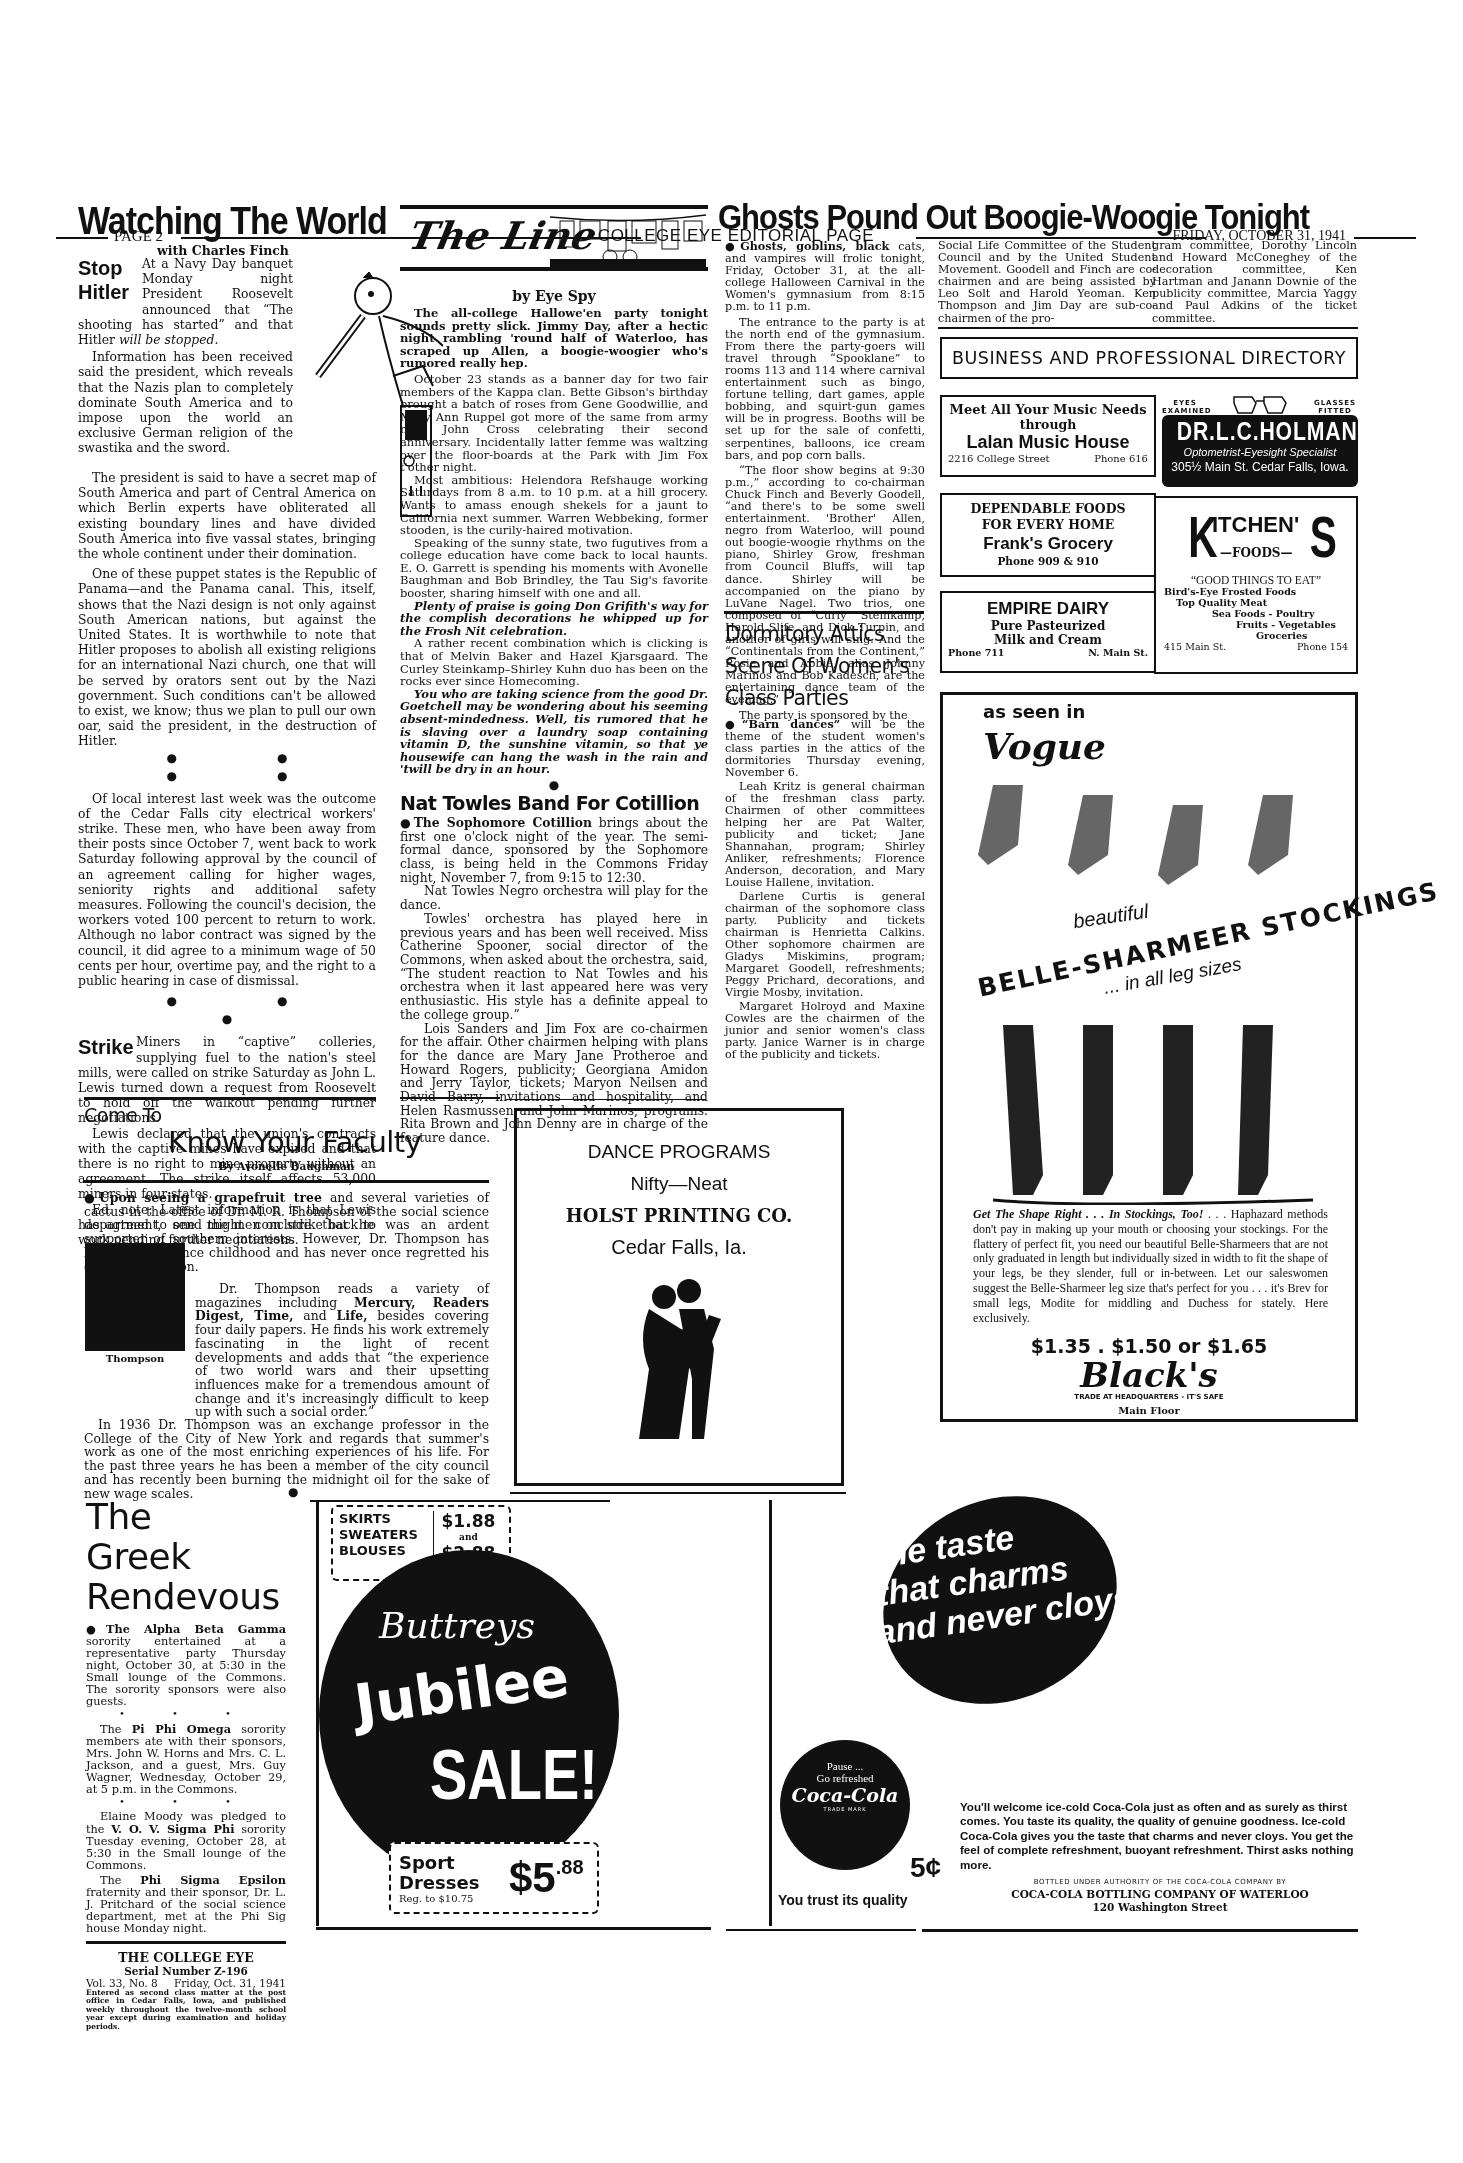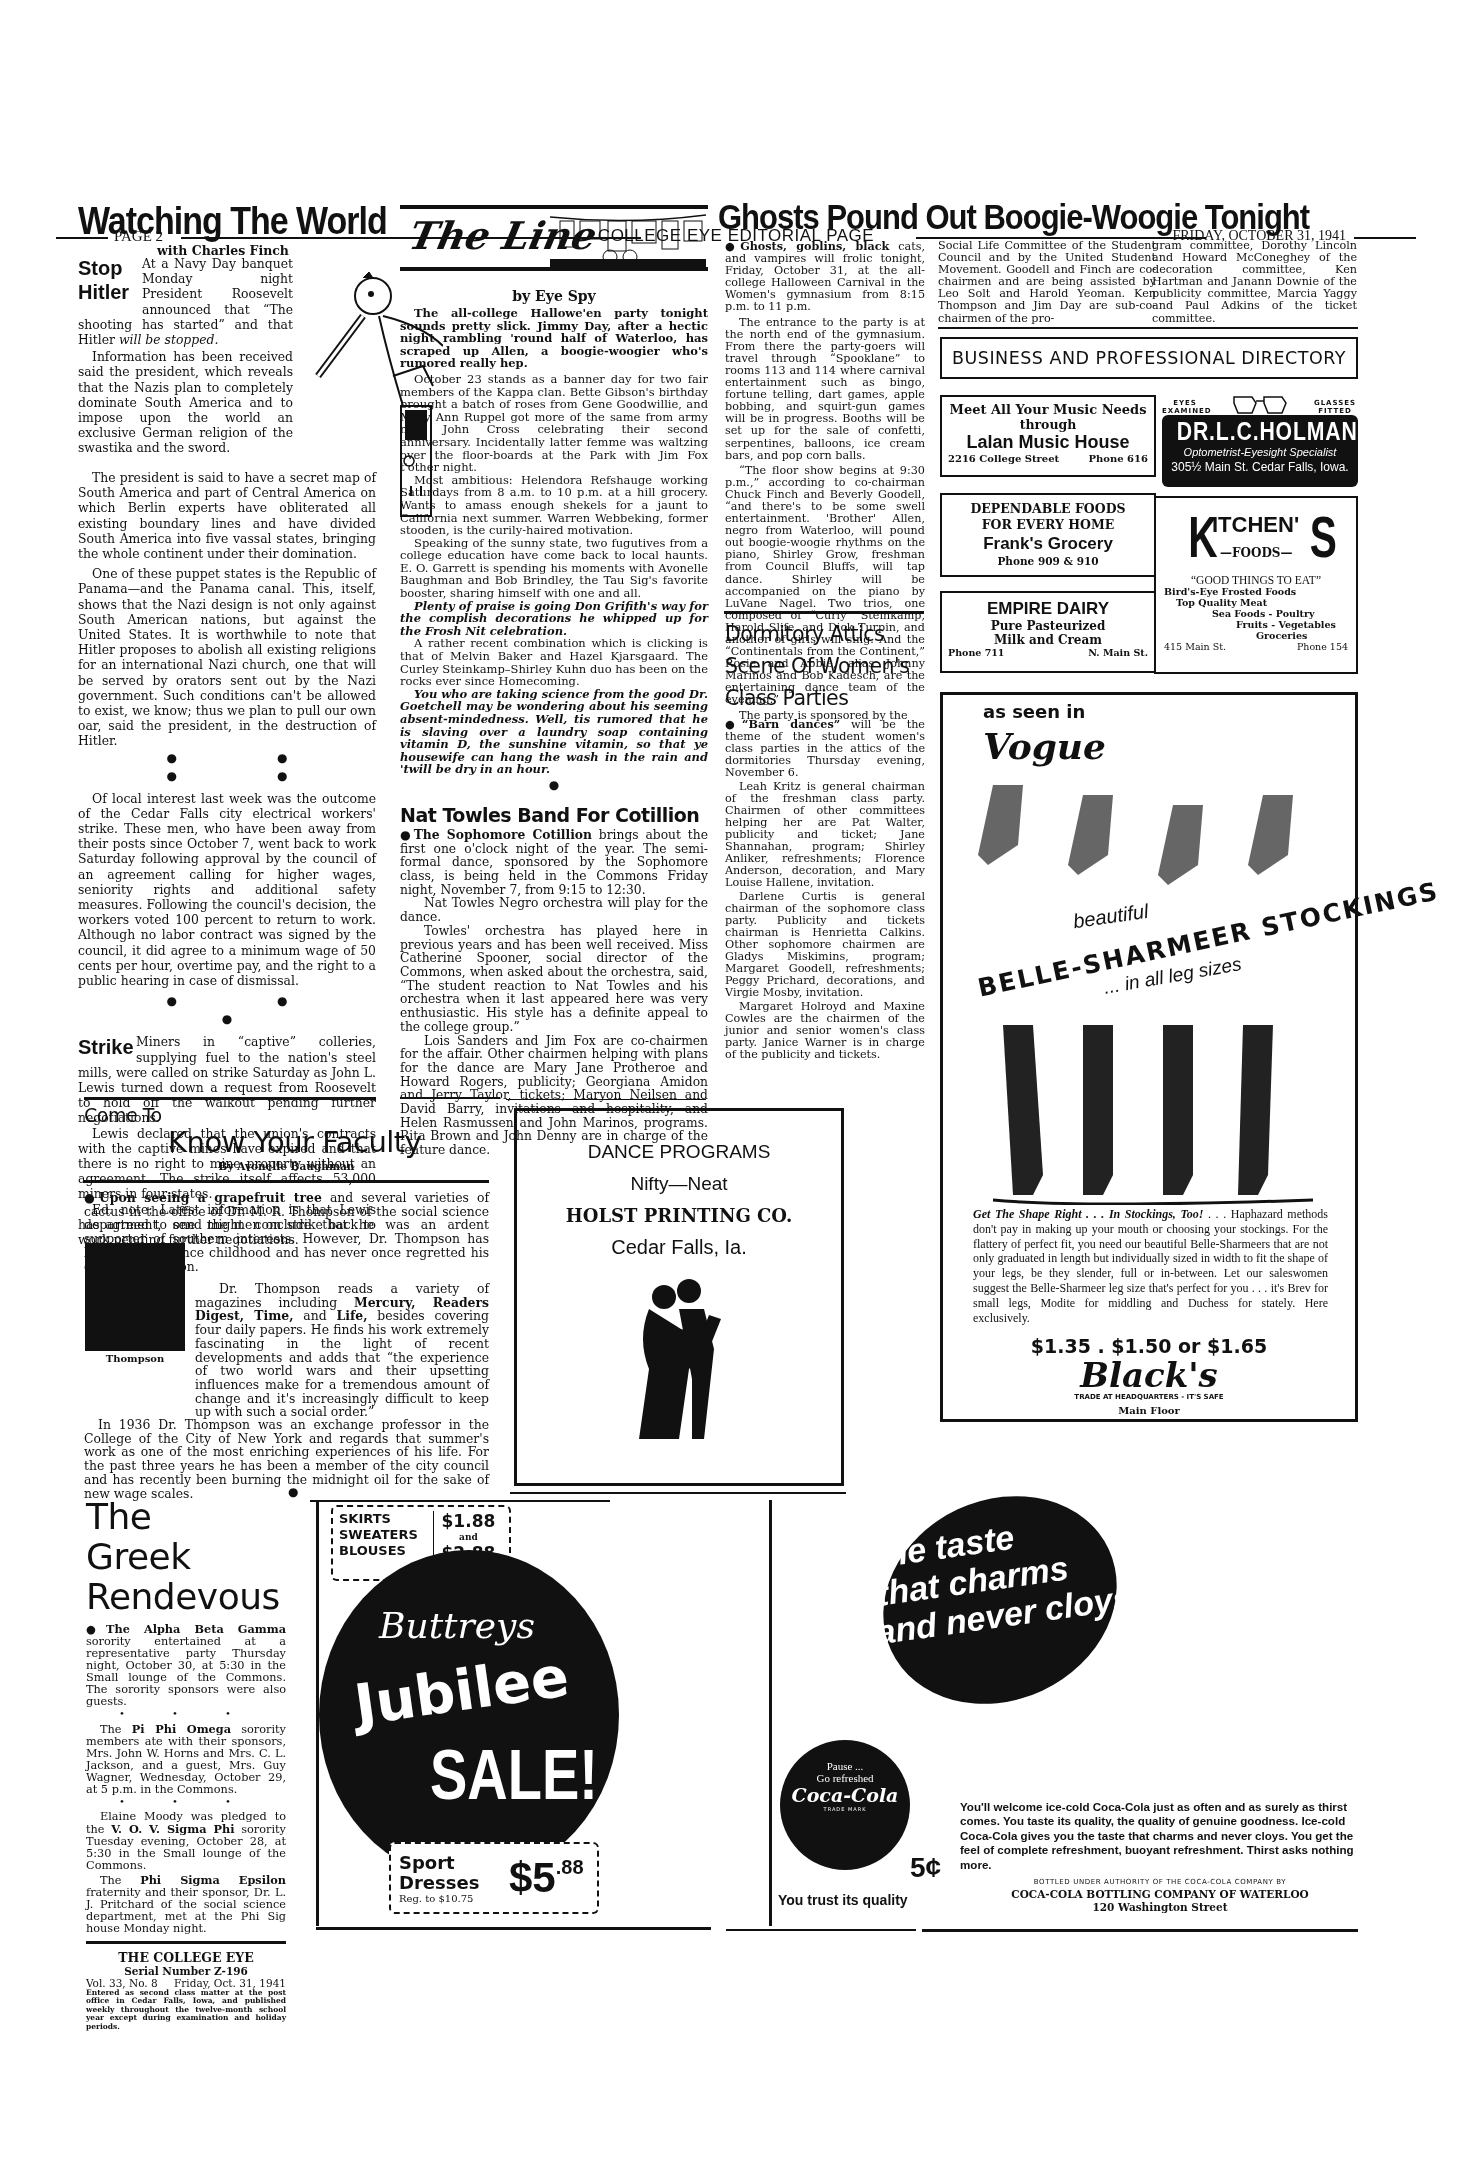--- a/index.html
+++ b/index.html
@@ -109,21 +109,21 @@
 <div class="abs" style="left:400px;top:288px;width:308px">
   <div class="b" style="text-align:center;font-size:14px;margin-bottom:2px">by Eye Spy</div>
   <p class="b" style="font-size:11.5px;line-height:12.6px;margin-top:3px">The all-college Hallowe'en party tonight sounds pretty slick. Jimmy Day, after a hectic night rambling 'round half of Waterloo, has scraped up Allen, a boogie-woogier who's rumored really hep.</p>
   <p style="font-size:11.5px;line-height:12.6px;margin-top:3px">October 23 stands as a banner day for two fair members of the Kappa clan. Bette Gibson's birthday brought a batch of roses from Gene Goodwillie, and Mary Ann Ruppel got more of the same from army man John Cross celebrating their second anniversary. Incidentally latter femme was waltzing over the floor-boards at the Park with Jim Fox t'other night.</p>
   <p style="font-size:11.5px;line-height:12.6px">Most ambitious: Helendora Refshauge working Saturdays from 8 a.m. to 10 p.m. at a hill grocery. Wants to amass enough shekels for a jaunt to California next summer. Warren Webbeking, former stooden, is the curily-haired motivation.</p>
   <p style="font-size:11.5px;line-height:12.6px">Speaking of the sunny state, two fugutives from a college education have come back to local haunts. E. O. Garrett is spending his moments with Avonelle Baughman and Bob Brindley, the Tau Sig's favorite booster, sharing himself with one and all.</p>
   <p class="i b" style="font-size:11.5px;line-height:12.6px;font-weight:600">Plenty of praise is going Don Grifith's way for the complish decorations he whipped up for the Frosh Nit celebration.</p>
   <p style="font-size:11.5px;line-height:12.6px">A rather recent combination which is clicking is that of Melvin Baker and Hazel Kjarsgaard. The Curley Steinkamp–Shirley Kuhn duo has been on the rocks ever since Homecoming.</p>
   <p class="i" style="font-size:11.5px;line-height:12.6px;font-weight:600">You who are taking science from the good Dr. Goetchell may be wondering about his seeming absent-mindedness. Well, tis rumored that he is slaving over a laundry soap containing vitamin D, the sunshine vitamin, so that ye housewife can hang the wash in the rain and 'twill be dry in an hour.</p>
   <div style="text-align:center;font-size:12px;margin-top:2px">●</div>
-  <div class="h2" style="font-size:19px;margin-top:12px;font-weight:bold">Nat Towles Band For Cotillion</div>
+  <div class="h2" style="font-size:19px;margin-top:0;font-weight:bold">Nat Towles Band For Cotillion</div>
   <p class="ni" style="margin-top:2px;font-size:12.3px;line-height:13.7px"><span class="bul b">The Sophomore Cotillion</span><span> brings about the first one o'clock night of the year. The semi-formal dance, sponsored by the Sophomore class, is being held in the Commons Friday night, November 7, from 9:15 to 12:30.</span></p>
   <p style="font-size:12.3px;line-height:13.7px;text-indent:24px">Nat Towles Negro orchestra will play for the dance.</p>
   <p style="font-size:12.3px;line-height:13.7px;text-indent:24px">Towles' orchestra has played here in previous years and has been well received. Miss Catherine Spooner, social director of the Commons, when asked about the orchestra, said, “The student reaction to Nat Towles and his orchestra when it last appeared here was very enthusiastic. His style has a definite appeal to the college group.”</p>
   <p style="font-size:12.3px;line-height:13.7px;text-indent:24px">Lois Sanders and Jim Fox are co-chairmen for the affair. Other chairmen helping with plans for the dance are Mary Jane Protheroe and Howard Rogers, publicity; Georgiana Amidon and Jerry Taylor, tickets; Maryon Neilsen and David Barry, invitations and hospitality, and Helen Rasmussen and John Marinos, programs. Rita Brown and John Denny are in charge of the feature dance.</p>
 </div>
 <div class="rule" style="left:400px;top:1097px;width:100px;height:2px"></div>
 <div class="rule" style="left:506px;top:1099px;width:200px;height:1px"></div>
 
 <div class="abs" style="left:718px;top:197px;width:700px">
   <h1 class="big" style="font-size:31px;white-space:nowrap">Ghosts Pound Out Boogie-Woogie Tonight</h1>
@@ -153,21 +153,21 @@
 </div>
 
 <div class="box" style="left:940px;top:337px;width:418px;height:42px;border-width:2px;display:flex;align-items:center;justify-content:center">
   <span class="sans" style="font-size:17.5px;letter-spacing:0.5px">BUSINESS AND PROFESSIONAL DIRECTORY</span>
 </div>
 
 <div class="box" style="left:940px;top:395px;width:216px;height:82px;border-width:2px;text-align:center;padding-top:5px">
   <div class="b" style="font-size:13px">Meet All Your Music Needs</div>
   <div class="b" style="font-size:12.5px">through</div>
   <div class="lib b" style="font-size:18px">Lalan Music House</div>
-  <div style="display:flex;justify-content:space-between;padding:0 6px;font-size:10px;font-weight:bold">
+  <div style="display:flex;justify-content:space-between;padding:0 6px;font-size:10px;font-weight:normal">
     <span>2216 College Street</span>
       <span>Phone 616</span>
   </div>
 </div>
 
 <div class="box" style="left:940px;top:493px;width:216px;height:84px;border-width:2px;text-align:center;padding-top:6px">
   <div class="b" style="font-size:12.5px;line-height:16px">DEPENDABLE FOODS</div>
   <div class="b" style="font-size:12.5px;line-height:16px">FOR EVERY HOME</div>
   <div class="lib b" style="font-size:17px;line-height:22px">Frank's Grocery</div>
   <div class="b" style="font-size:10.5px">Phone 909 &amp; 910</div>

